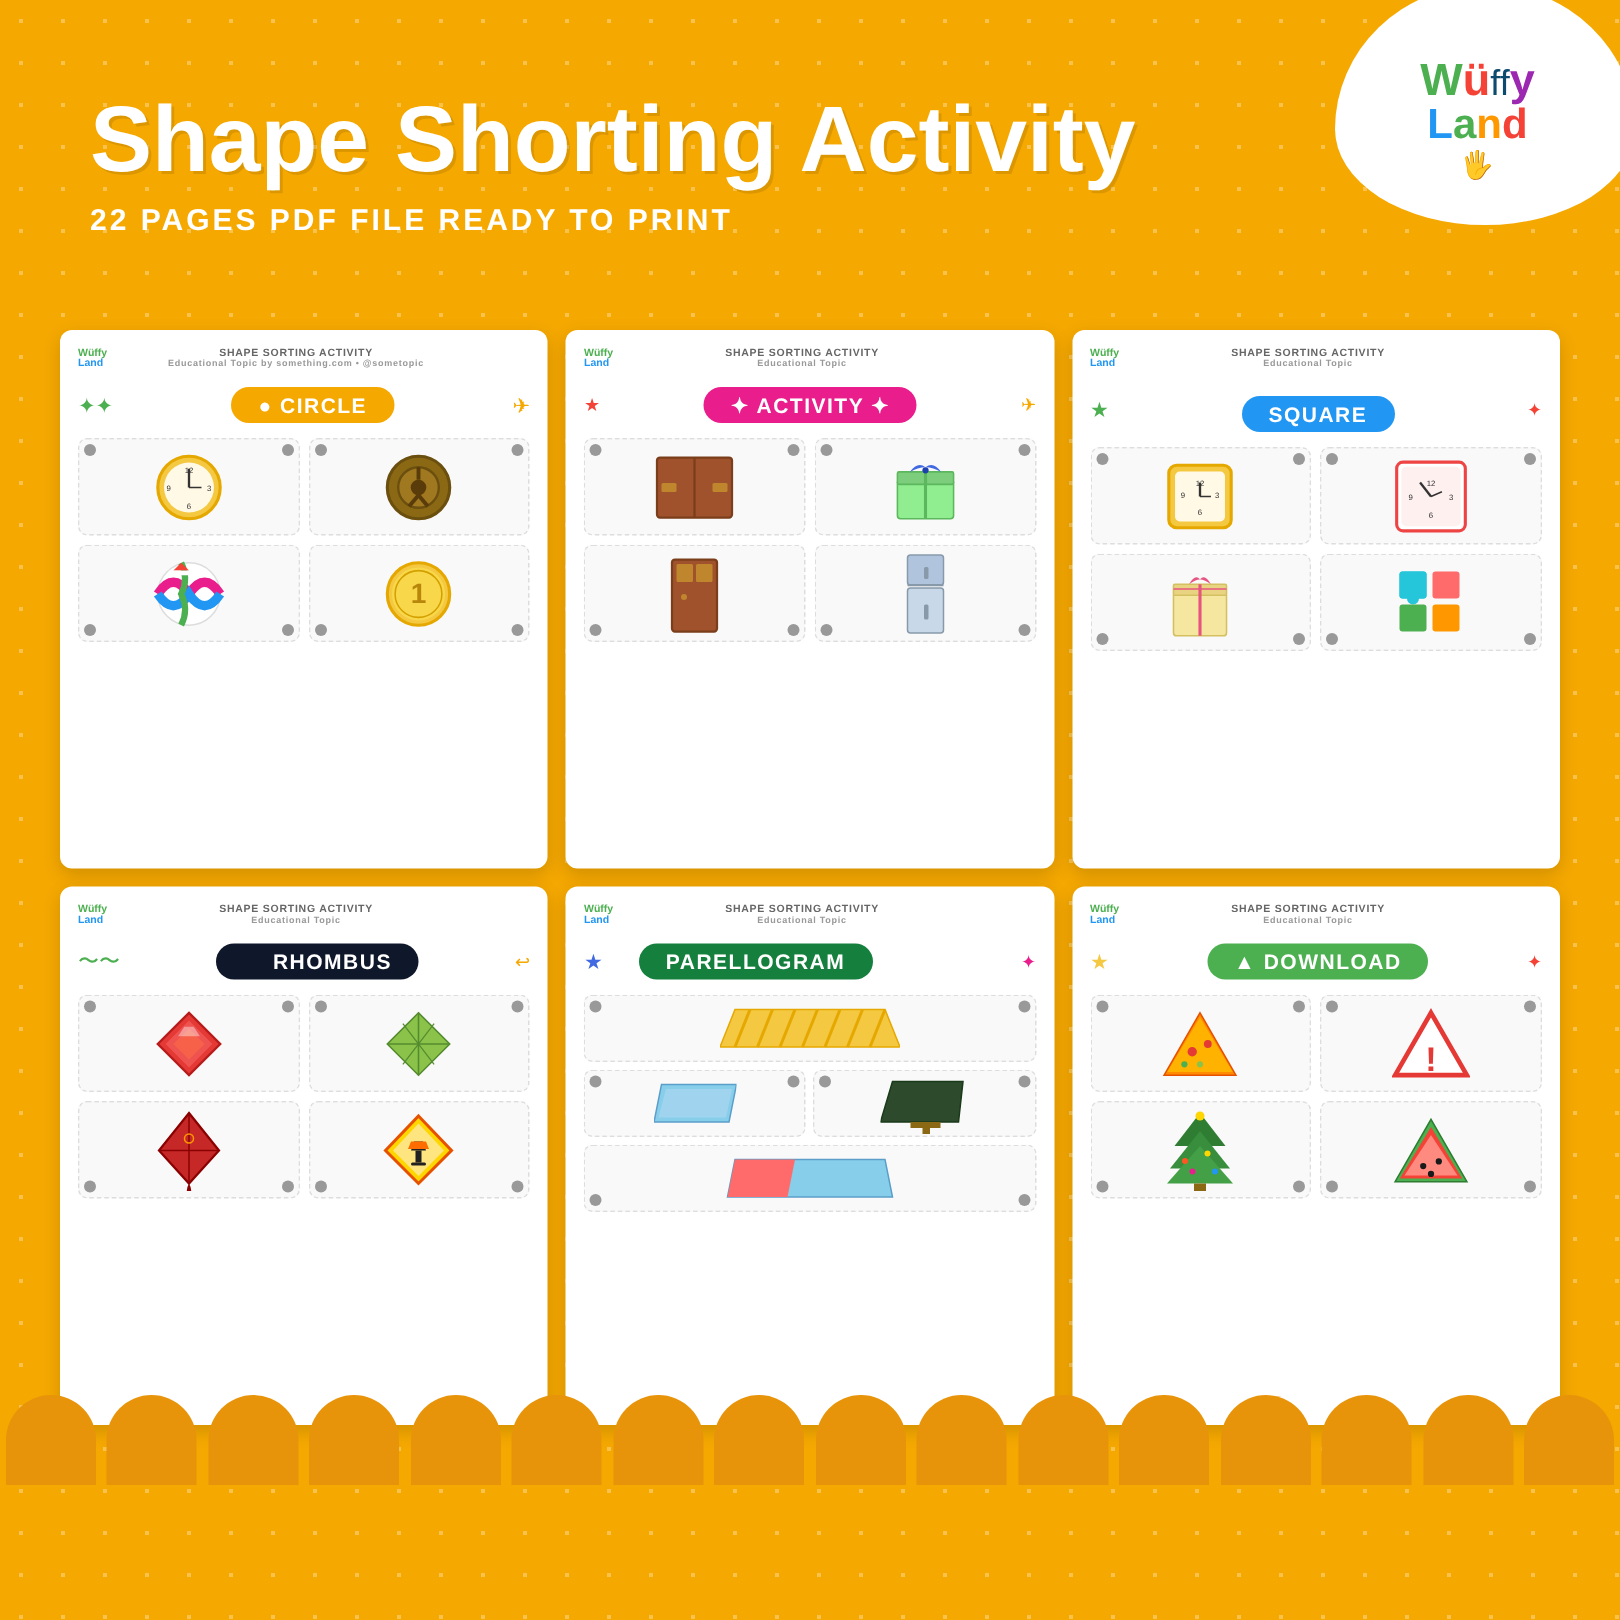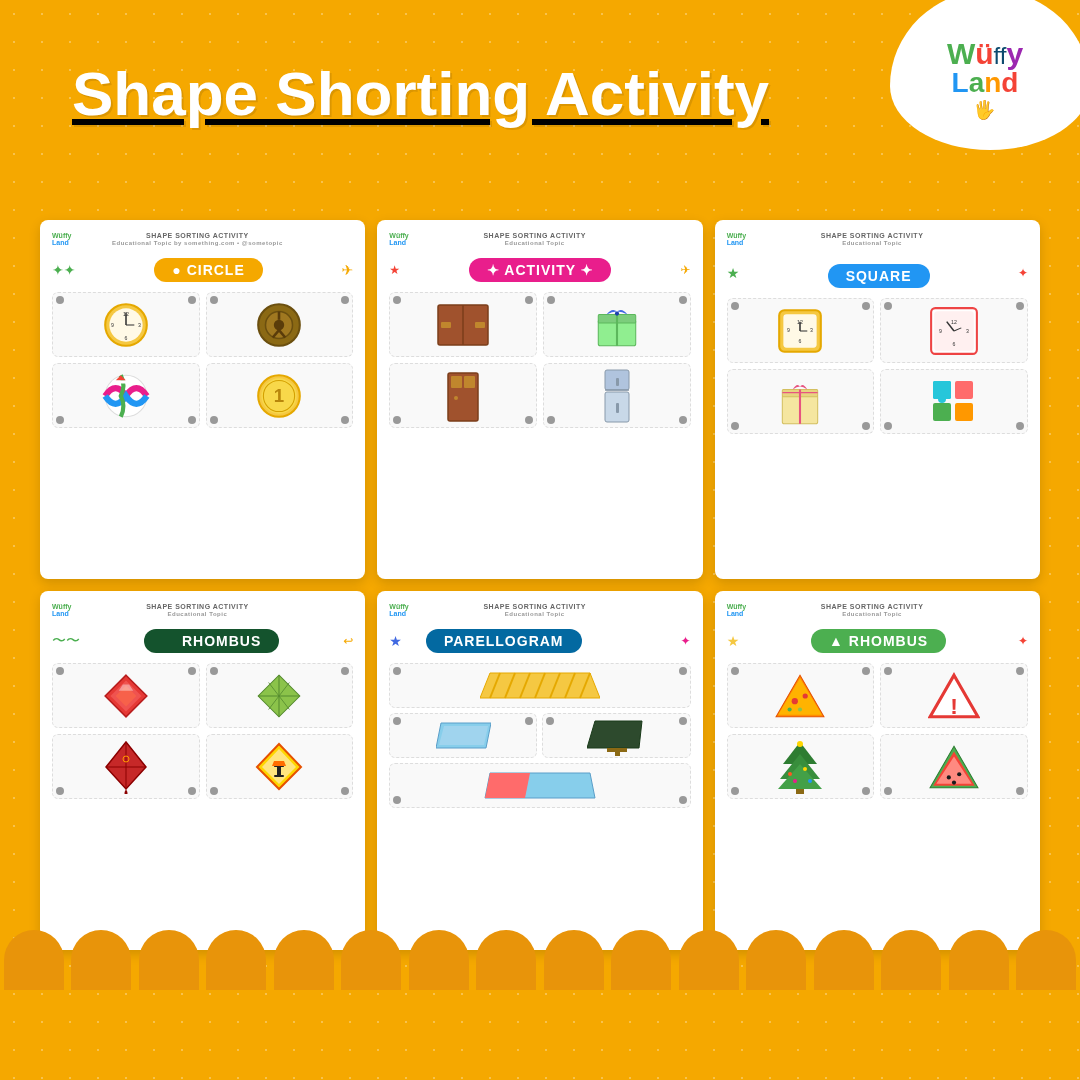--- a/index.html
+++ b/index.html
@@ -51,23 +51,22 @@
       display: flex;
       flex-direction: column;
       align-items: center;
       justify-content: center;
     }
 
     
     .header-area {
       position: absolute;
       top: 60px;
-      left: 72px;
+      left: 60px;
       z-index: 5;
-      text-decoration: underline;
     }
 
     .main-title {
       font-size: 62px;
       font-weight: 900;
       color: white;
       line-height: 1.1;
       text-shadow: 2px 2px 0px rgba(0,0,0,0.1);
     }
 
@@ -126,22 +125,22 @@
       font-weight: 900;
       color: white;
       letter-spacing: 1px;
       margin: 6px auto;
       text-align: right;
     }
 
     .badge-circle { background: #F5A800; }
     .badge-rectangle { background: #E91E8C; }
     .badge-square { background: #2196F3; margin-top: 12px; }
-    .badge-rhombus { background: #14532d; padding-left: 38px; }
-    .badge-parallelogram { background: #0369a1; margin-left: 24px; }
+    .badge-rhombus { background: #0f172a; padding-left: 38px; }
+    .badge-parallelogram { background: #15803d; margin-left: 24px; }
     .badge-triangle { background: #4CAF50; }
 
     
     .items-grid {
       display: grid;
       grid-template-columns: 1fr 1fr;
       gap: 6px;
       margin-top: 4px;
     }
 
@@ -256,20 +255,21 @@
       <div class="wuffy-line2">
         <span style="color:#2196F3;font-size:28px;font-weight:900;">L</span><span style="color:#4CAF50;font-size:28px;font-weight:900;">a</span><span style="color:#FF9800;font-size:28px;font-weight:900;">n</span><span style="color:#F44336;font-size:28px;font-weight:900;">d</span>
       </div>
     </div>
 
     <div style="font-size:18px;margin-top:2px;">🖐</div>
   </div>
 
   <div class="header-area">
     <div class="main-title">Shape Shorting Activity</div>
+    <div class="subtitle">22 PAGES PDF FILE READY TO PRINT</div>
   </div>
 
   <div class="pages-grid">
 
     <div class="page-card">
       <div class="page-header">
         <div class="sm-logo">
           <span style="color:#4CAF50;">Wüffy</span>
           <span style="color:#2196F3;">Land</span>
         </div>
@@ -594,21 +594,21 @@
       <div class="page-header">
         <div class="sm-logo">
           <span style="color:#4CAF50;">Wüffy</span>
           <span style="color:#2196F3;">Land</span>
         </div>
         <div class="page-title-small">SHAPE SORTING ACTIVITY<br><span style="font-size:6px;color:#999;">Educational Topic</span></div>
         <div style="width:30px;"></div>
       </div>
       <div style="display:flex;justify-content:space-between;align-items:center;margin:4px 0;">
         <span style="color:#F5C842;font-size:14px;">★</span>
-        <div class="shape-badge badge-triangle">▲ RHOMBUS</div>
+        <div class="shape-badge badge-triangle">▲ DOWNLOAD</div>
         <span style="color:#F44336;font-size:12px;">✦</span>
       </div>
       <div class="items-grid">
         <div class="item-box">
           <span class="pin pin-tl"></span>
             <span class="pin pin-tr"></span>
           <svg viewBox="0 0 50 50" width="52" height="52">
             <polygon points="25,5 48,45 2,45" fill="#FF8C00" stroke="#E65100" stroke-width="1"></polygon>
             <polygon points="25,8 46,43 4,43" fill="#FFB300"></polygon>
             <circle cx="20" cy="30" r="3" fill="#E53935"></circle>

